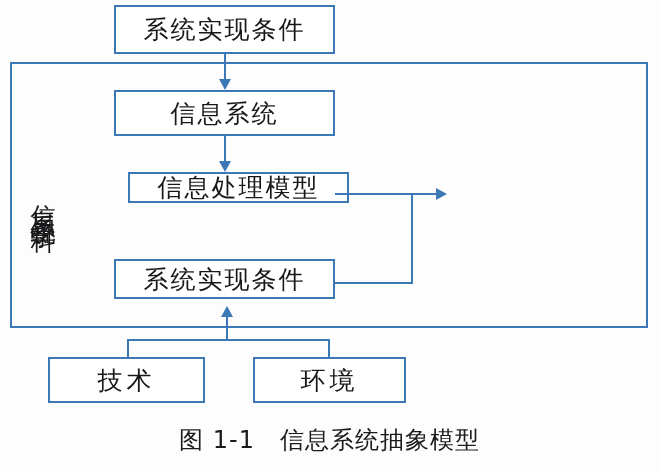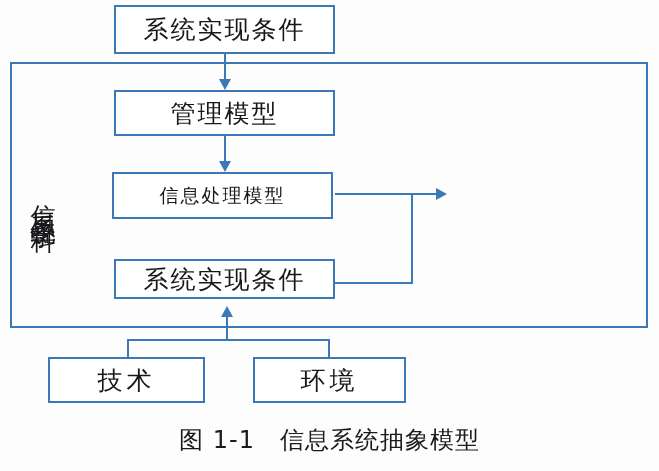--- a/index.html
+++ b/index.html
@@ -37,22 +37,22 @@
   
   #node-management-domain {
     left: 114px; top: 5px; width: 221px; height: 49px;
     font-size: 25px;
   }
   #node-management-model {
     left: 114px; top: 90px; width: 221px; height: 46px;
     font-size: 25px;
   }
   #node-info-processing-model {
-    left: 112px; top: 172px; width: 221px; height: 47px;
-    font-size: 19px;
+    left: 128px; top: 172px; width: 221px; height: 31px;
+    font-size: 25px;
   }
   #node-system-conditions {
     left: 114px; top: 259px; width: 221px; height: 40px;
     font-size: 25px;
   }
   #node-information-system {
     left: 447px; top: 172px; width: 155px; height: 44px;
     font-size: 25px;
     letter-spacing: 3px;
   }
@@ -142,21 +142,21 @@
   <div id="label-discipline">信息系统学科</div>
 
   <div class="node" id="node-management-domain">
     <span class="node-text">系统实现条件</span>
   </div>
 
   <div class="edge-v" style="left:224px; top:54px; height:28px;"></div>
   <div class="arrow-down" style="left:219px; top:79px;"></div>
 
   <div class="node" id="node-management-model">
-    <span class="node-text">管理模型</span>
+    <span class="node-text">信息系统</span>
   </div>
 
   <div class="edge-v" style="left:224px; top:136px; height:28px;"></div>
   <div class="arrow-down" style="left:219px; top:161px;"></div>
 
   <div class="node" id="node-info-processing-model">
     <span class="node-text">信息处理模型</span>
   </div>
 
   <div class="node" id="node-system-conditions">

